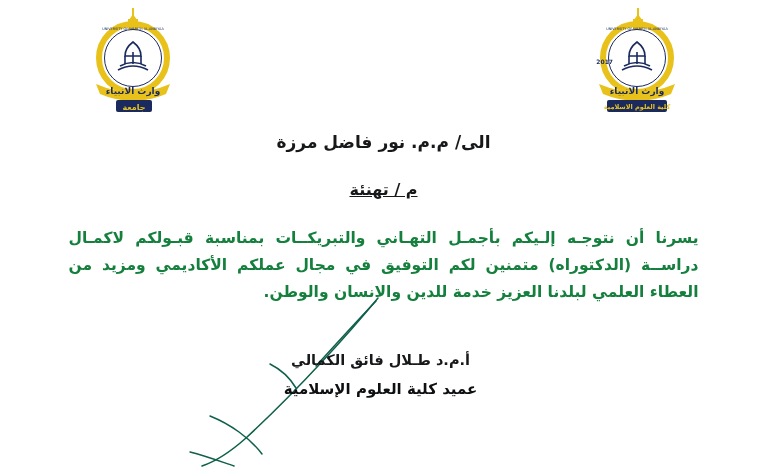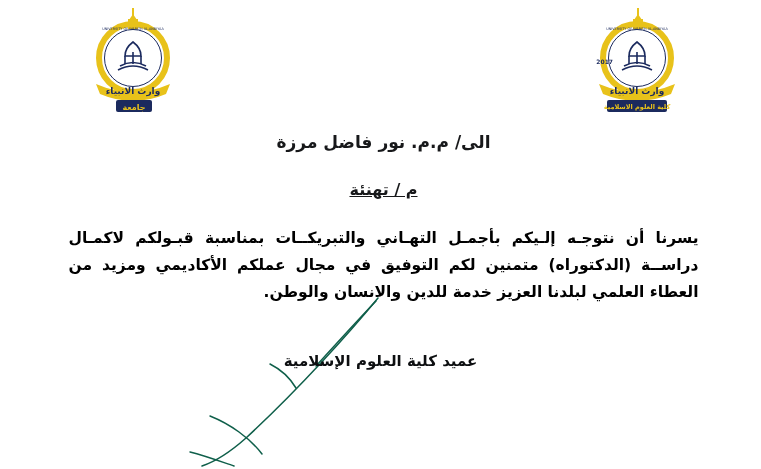--- a/index.html
+++ b/index.html
@@ -58,21 +58,21 @@
     margin: 0 0 26px 0;
     text-align: center;
     text-decoration: underline;
   }
 
   .para {
     width: 630px;
     margin: 12px auto;
     font-size: 15.5px;
     font-weight: bold;
-    color: #000000;
+    color: #15803d;
     line-height: 1.75;
     text-align: justify;
     text-align-last: right;
   }
   .para .spaced {
     letter-spacing: 1.2px;
   }
 
   
   .signature-block {
@@ -194,16 +194,17 @@
         <path d="M228 6 C200 40 150 96 96 146 C78 162 64 170 52 174"></path>
         <path d="M226 9 C206 30 186 52 166 74"></path>
         <path d="M120 72 C132 78 140 86 146 96"></path>
         <path d="M60 124 C80 132 100 146 112 162"></path>
         <path d="M40 160 C56 164 72 170 84 174"></path>
       </g>
     </svg>
   </div>
 
   <div class="signature-block">
+    <p class="sig-name">أ.م.د طـلال فائق الكمالي</p>
     <p class="sig-title">عميد كلية العلوم الإسلامية</p>
   </div>
 
 </div>
 
 </body></html>

